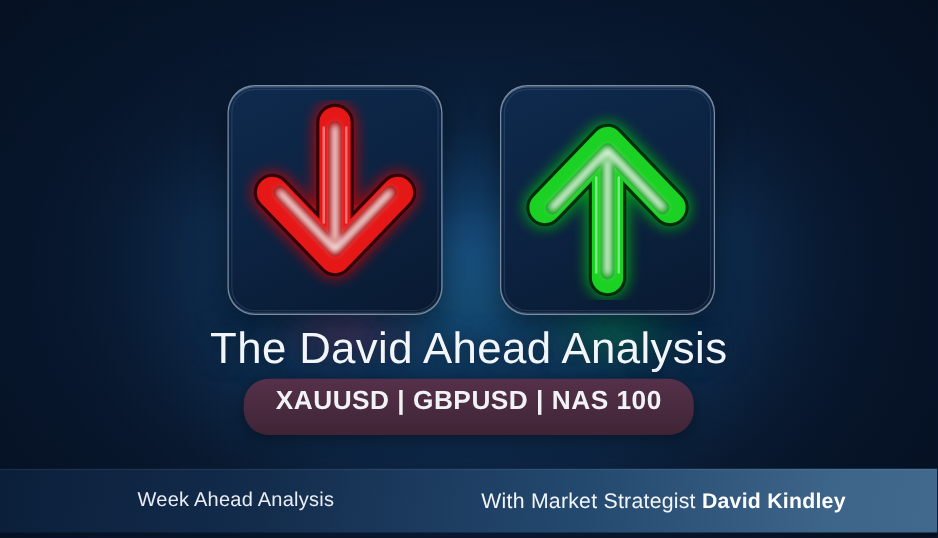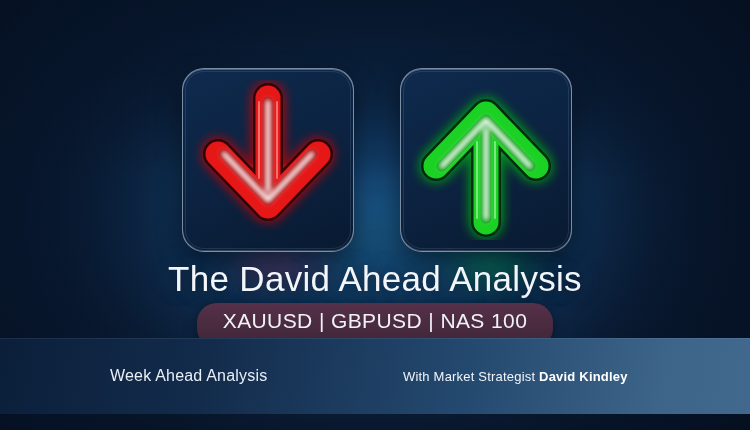--- a/index.html
+++ b/index.html
@@ -102,40 +102,39 @@
   .badge-row{
     position:absolute; left:0; right:0; top:303px;
     display:flex; justify-content:center;
   }
   .badge{
     display:inline-block;
     padding:6px 26px 15px;
     border-radius:20px;
     background:linear-gradient(180deg,#55304a 0%, #4a2b3f 50%, #3f2435 100%);
     color:#f0f2f6;
-    font-size:21px; font-weight:400; letter-spacing:0.4px;
+    font-size:21px; font-weight:700; letter-spacing:0.4px;
     box-shadow:0 3px 14px rgba(0,0,0,0.42);
     white-space:nowrap;
   }
 
   
   .bottombar{
-    position:absolute; left:0; right:0; bottom:16px; height:76px;
+    position:absolute; left:0; right:0; bottom:4px; height:51px;
     background:linear-gradient(100deg,#0b1f3a 0%, #132c4c 28%, #24496f 62%, #3d6489 88%, #41688d 100%);
     box-shadow:inset 0 1px 0 rgba(255,255,255,0.07);
   }
   .bb-left{
     position:absolute; left:110px; top:50%; transform:translateY(-50%);
     color:#e9eef5; font-size:16px; font-weight:400; letter-spacing:0.2px;
   }
   .bb-right{
     position:absolute; left:385px; top:50%; transform:translateY(-50%);
-    color:#f2f5f9; font-size:13px; font-weight:400; letter-spacing:0.2px;
+    color:#f2f5f9; font-size:17px; font-weight:400; letter-spacing:0.2px;
     white-space:nowrap;
-    margin-left:18px;
   }
   .bb-right b{ font-weight:700; color:#ffffff; }
 </style>
 </head>
 <body>
 
 <div id="stage">
 
   <div class="bg-base"></div>
   <div class="bg-teal"></div>

